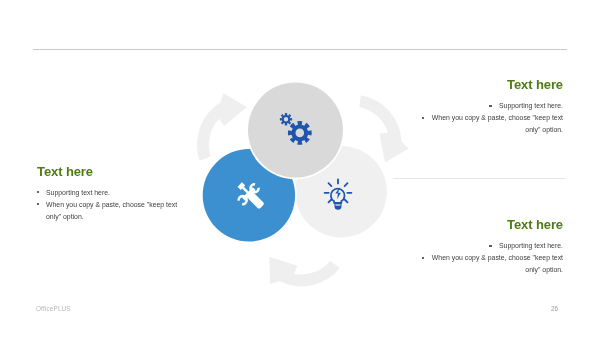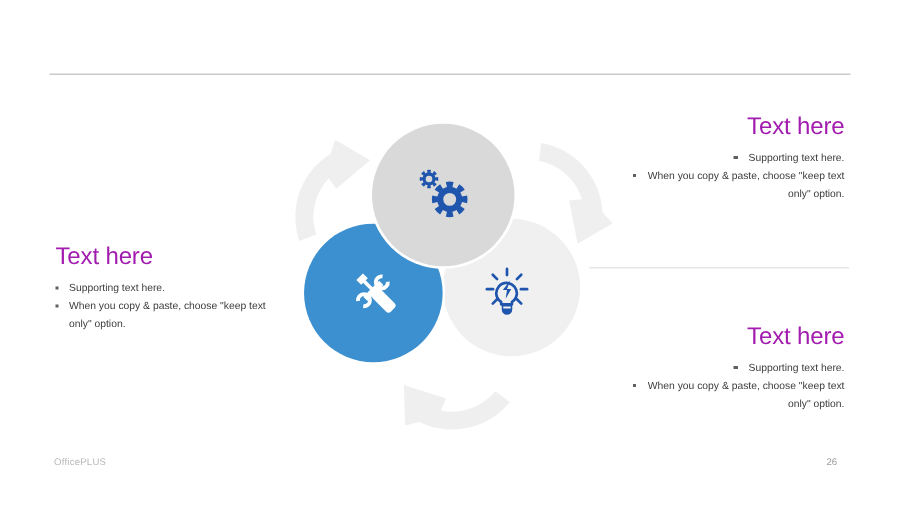--- a/index.html
+++ b/index.html
@@ -7,21 +7,21 @@
   body{width:600px;height:337px;overflow:hidden;
        font-family:"Liberation Sans",sans-serif;}
   .slide{position:relative;width:600px;height:337px;background:#fff;overflow:hidden;}
 
   .top-rule{position:absolute;left:33px;top:49px;width:534px;height:1px;background:#c9c9c9;}
   .mid-rule{position:absolute;left:393px;top:178px;width:173px;height:1px;background:#e6e6e6;}
 
   .diagram{position:absolute;left:0;top:0;width:600px;height:337px;}
 
   .blk{position:absolute;}
-  .blk .hd{font-size:16px;font-weight:normal;color:#a21caf;letter-spacing:-0.1px;line-height:13px;}
+  .blk .hd{font-size:13px;font-weight:bold;color:#4d7c0f;letter-spacing:-0.1px;line-height:13px;}
   .blk ul{margin:0;padding:0;list-style:none;}
   .blk li{font-size:6.9px;color:#3c3c3c;line-height:11.8px;}
 
   .left-blk{left:37px;top:165px;}
   .left-blk ul{margin-top:9px;width:145px;}
   .left-blk li{padding-left:9px;position:relative;text-align:left;}
   .left-blk li .bu{position:absolute;left:0;top:4.2px;width:2.2px;height:1.9px;background:#606060;}
 
   .right-blk{width:194px;text-align:right;}
   .right-blk ul{margin-top:9px;}

